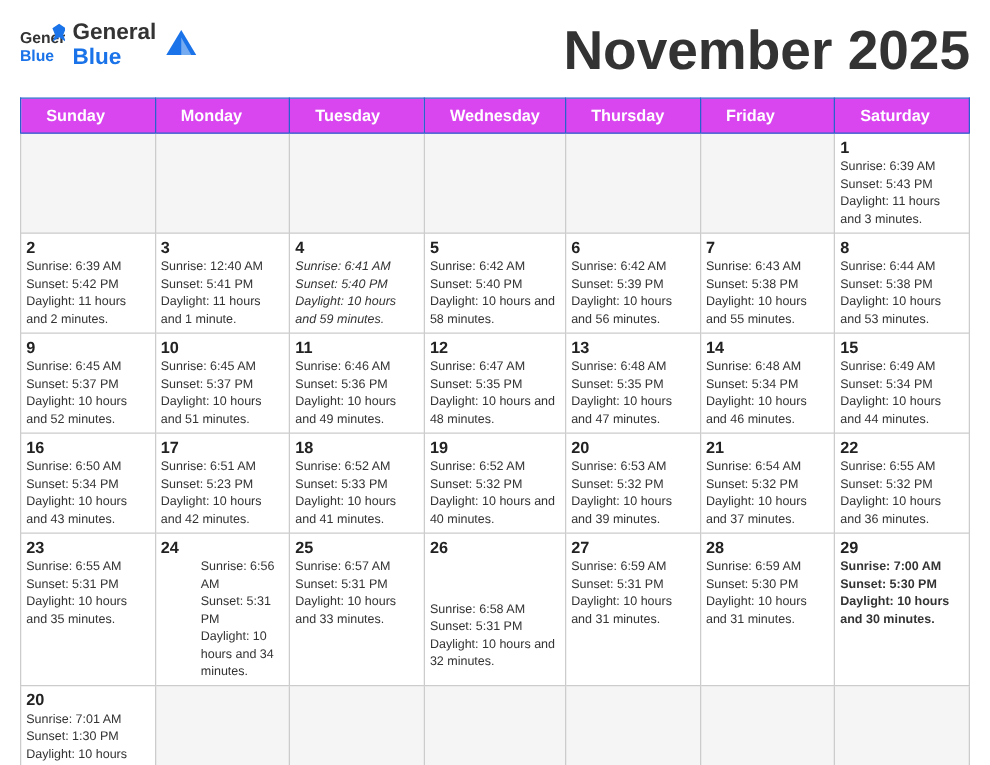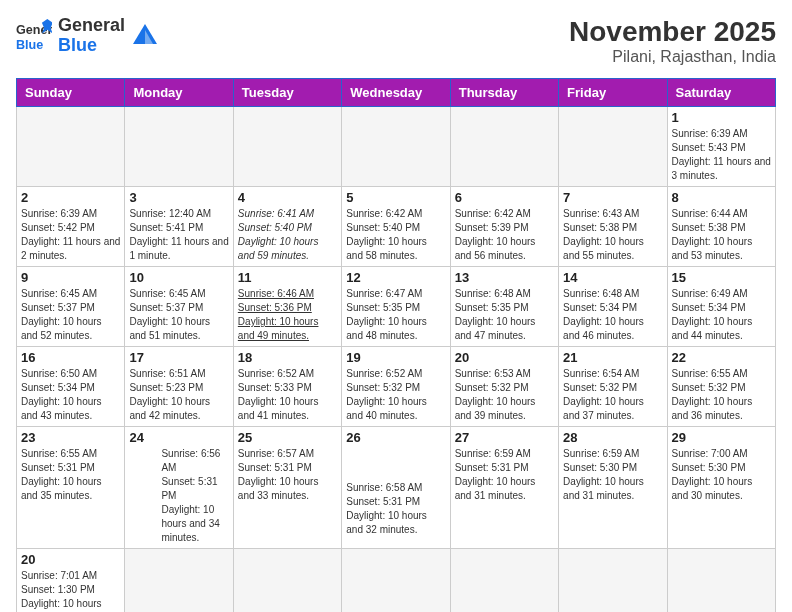--- a/index.html
+++ b/index.html
@@ -22,39 +22,39 @@
       gap: 6px;
     }
     .logo-icon {
       width: 36px;
       height: 36px;
     }
     .title-block {
       text-align: right;
     }
     .month-title {
-      font-size: 28px;
+      font-size: 44px;
       font-weight: bold;
       color: #333;
     }
     .location {
       font-size: 16px;
       color: #555;
     }
     .calendar {
       width: 100%;
       border-collapse: collapse;
       border: 1px solid #ccc;
     }
     .calendar th {
-      background-color: #a21caf;
+      background-color: #d946ef;
       color: #fff;
       font-size: 13px;
       font-weight: bold;
-      padding: 6px 8px;
+      padding: 6px 20px;
       text-align: left;
       border: 1px solid #2962cc;
     }
     .calendar td {
       border: 1px solid #ccc;
       vertical-align: top;
       padding: 3px 4px;
       width: 108px;
       min-height: 70px;
       background: #fff;
@@ -90,21 +90,20 @@
       <span style="font-size:18px;font-weight:bold;color:#333;">General</span>
       <span style="font-size:18px;font-weight:bold;color:#1a73e8;">Blue</span>
     </div>
     <svg width="28" height="28" viewBox="0 0 28 28">
       <polygon points="14,2 26,22 2,22" fill="#1a73e8"></polygon>
       <polygon points="14,8 22,22 14,22" fill="#fff" opacity="0.4"></polygon>
     </svg>
   </div>
   <div class="title-block">
     <div class="month-title">November 2025</div>
-    <div class="location">Pilani, Rajasthan, India</div>
   </div>
 </div>
 
 <table class="calendar">
   <thead>
     <tr>
     <th>Sunday</th>
         <th>Monday</th>
         <th>Tuesday</th>
         <th>Wednesday</th>
@@ -180,21 +179,21 @@
 Daylight: 10 hours and 52 minutes.</div>
         </td>
         <td>
           <div class="day-number">10</div>
           <div class="day-info" style="white-space: pre-line;">Sunrise: 6:45 AM
 Sunset: 5:37 PM
 Daylight: 10 hours and 51 minutes.</div>
         </td>
         <td>
           <div class="day-number">11</div>
-          <div class="day-info" style="white-space: pre-line; text-decoration: underline;">Sunrise: 6:46 AM
+          <div class="day-info" style="white-space: pre-line;">Sunrise: 6:46 AM
 Sunset: 5:36 PM
 Daylight: 10 hours and 49 minutes.</div>
         </td>
         <td>
           <div class="day-number">12</div>
           <div class="day-info" style="white-space: pre-line;">Sunrise: 6:47 AM
 Sunset: 5:35 PM
 Daylight: 10 hours and 48 minutes.</div>
         </td>
         <td>
@@ -292,21 +291,21 @@
 Daylight: 10 hours and 31 minutes.</div>
         </td>
         <td>
           <div class="day-number">28</div>
           <div class="day-info" style="white-space: pre-line;">Sunrise: 6:59 AM
 Sunset: 5:30 PM
 Daylight: 10 hours and 31 minutes.</div>
         </td>
         <td>
           <div class="day-number">29</div>
-          <div class="day-info" style="white-space: pre-line;">Sunrise: 7:00 AM
+          <div class="day-info" style="white-space: pre-line; font-weight: bold;">Sunrise: 7:00 AM
 Sunset: 5:30 PM
 Daylight: 10 hours and 30 minutes.</div>
         </td>
       </tr>
       <tr>
         <td>
           <div class="day-number">20</div>
           <div class="day-info" style="white-space: pre-line;">Sunrise: 7:01 AM
 Sunset: 1:30 PM
 Daylight: 10 hours and 29 minutes.</div>

